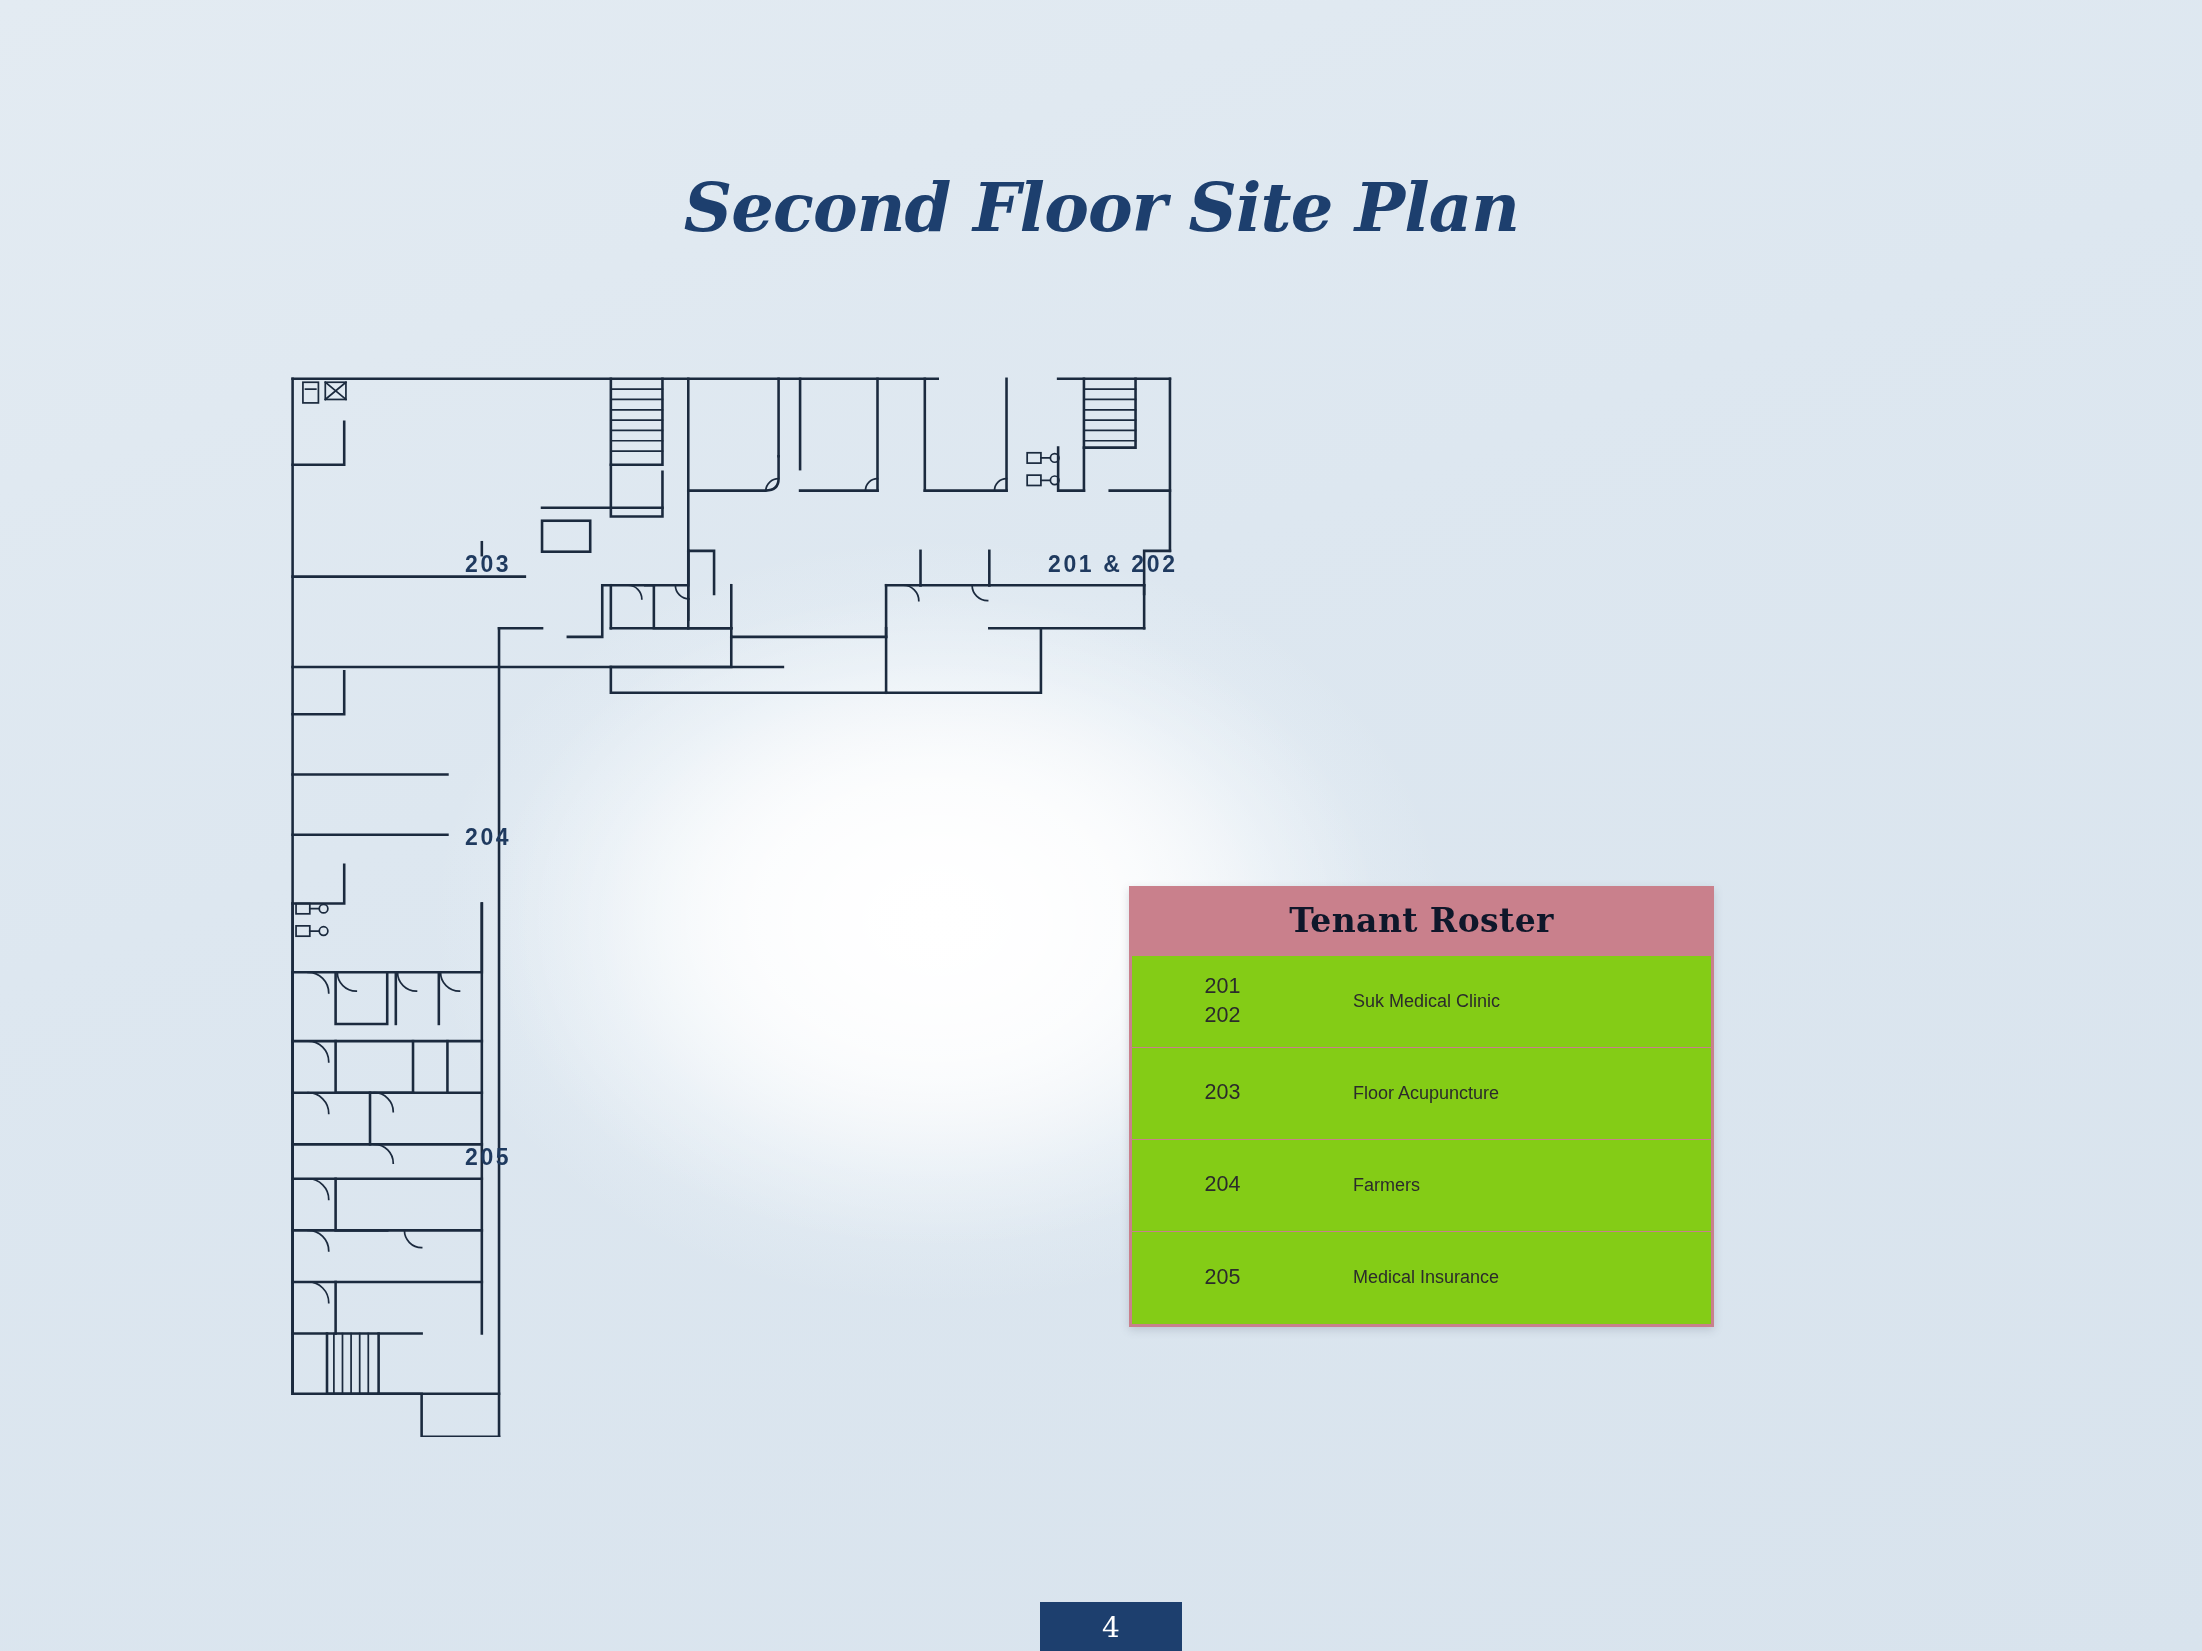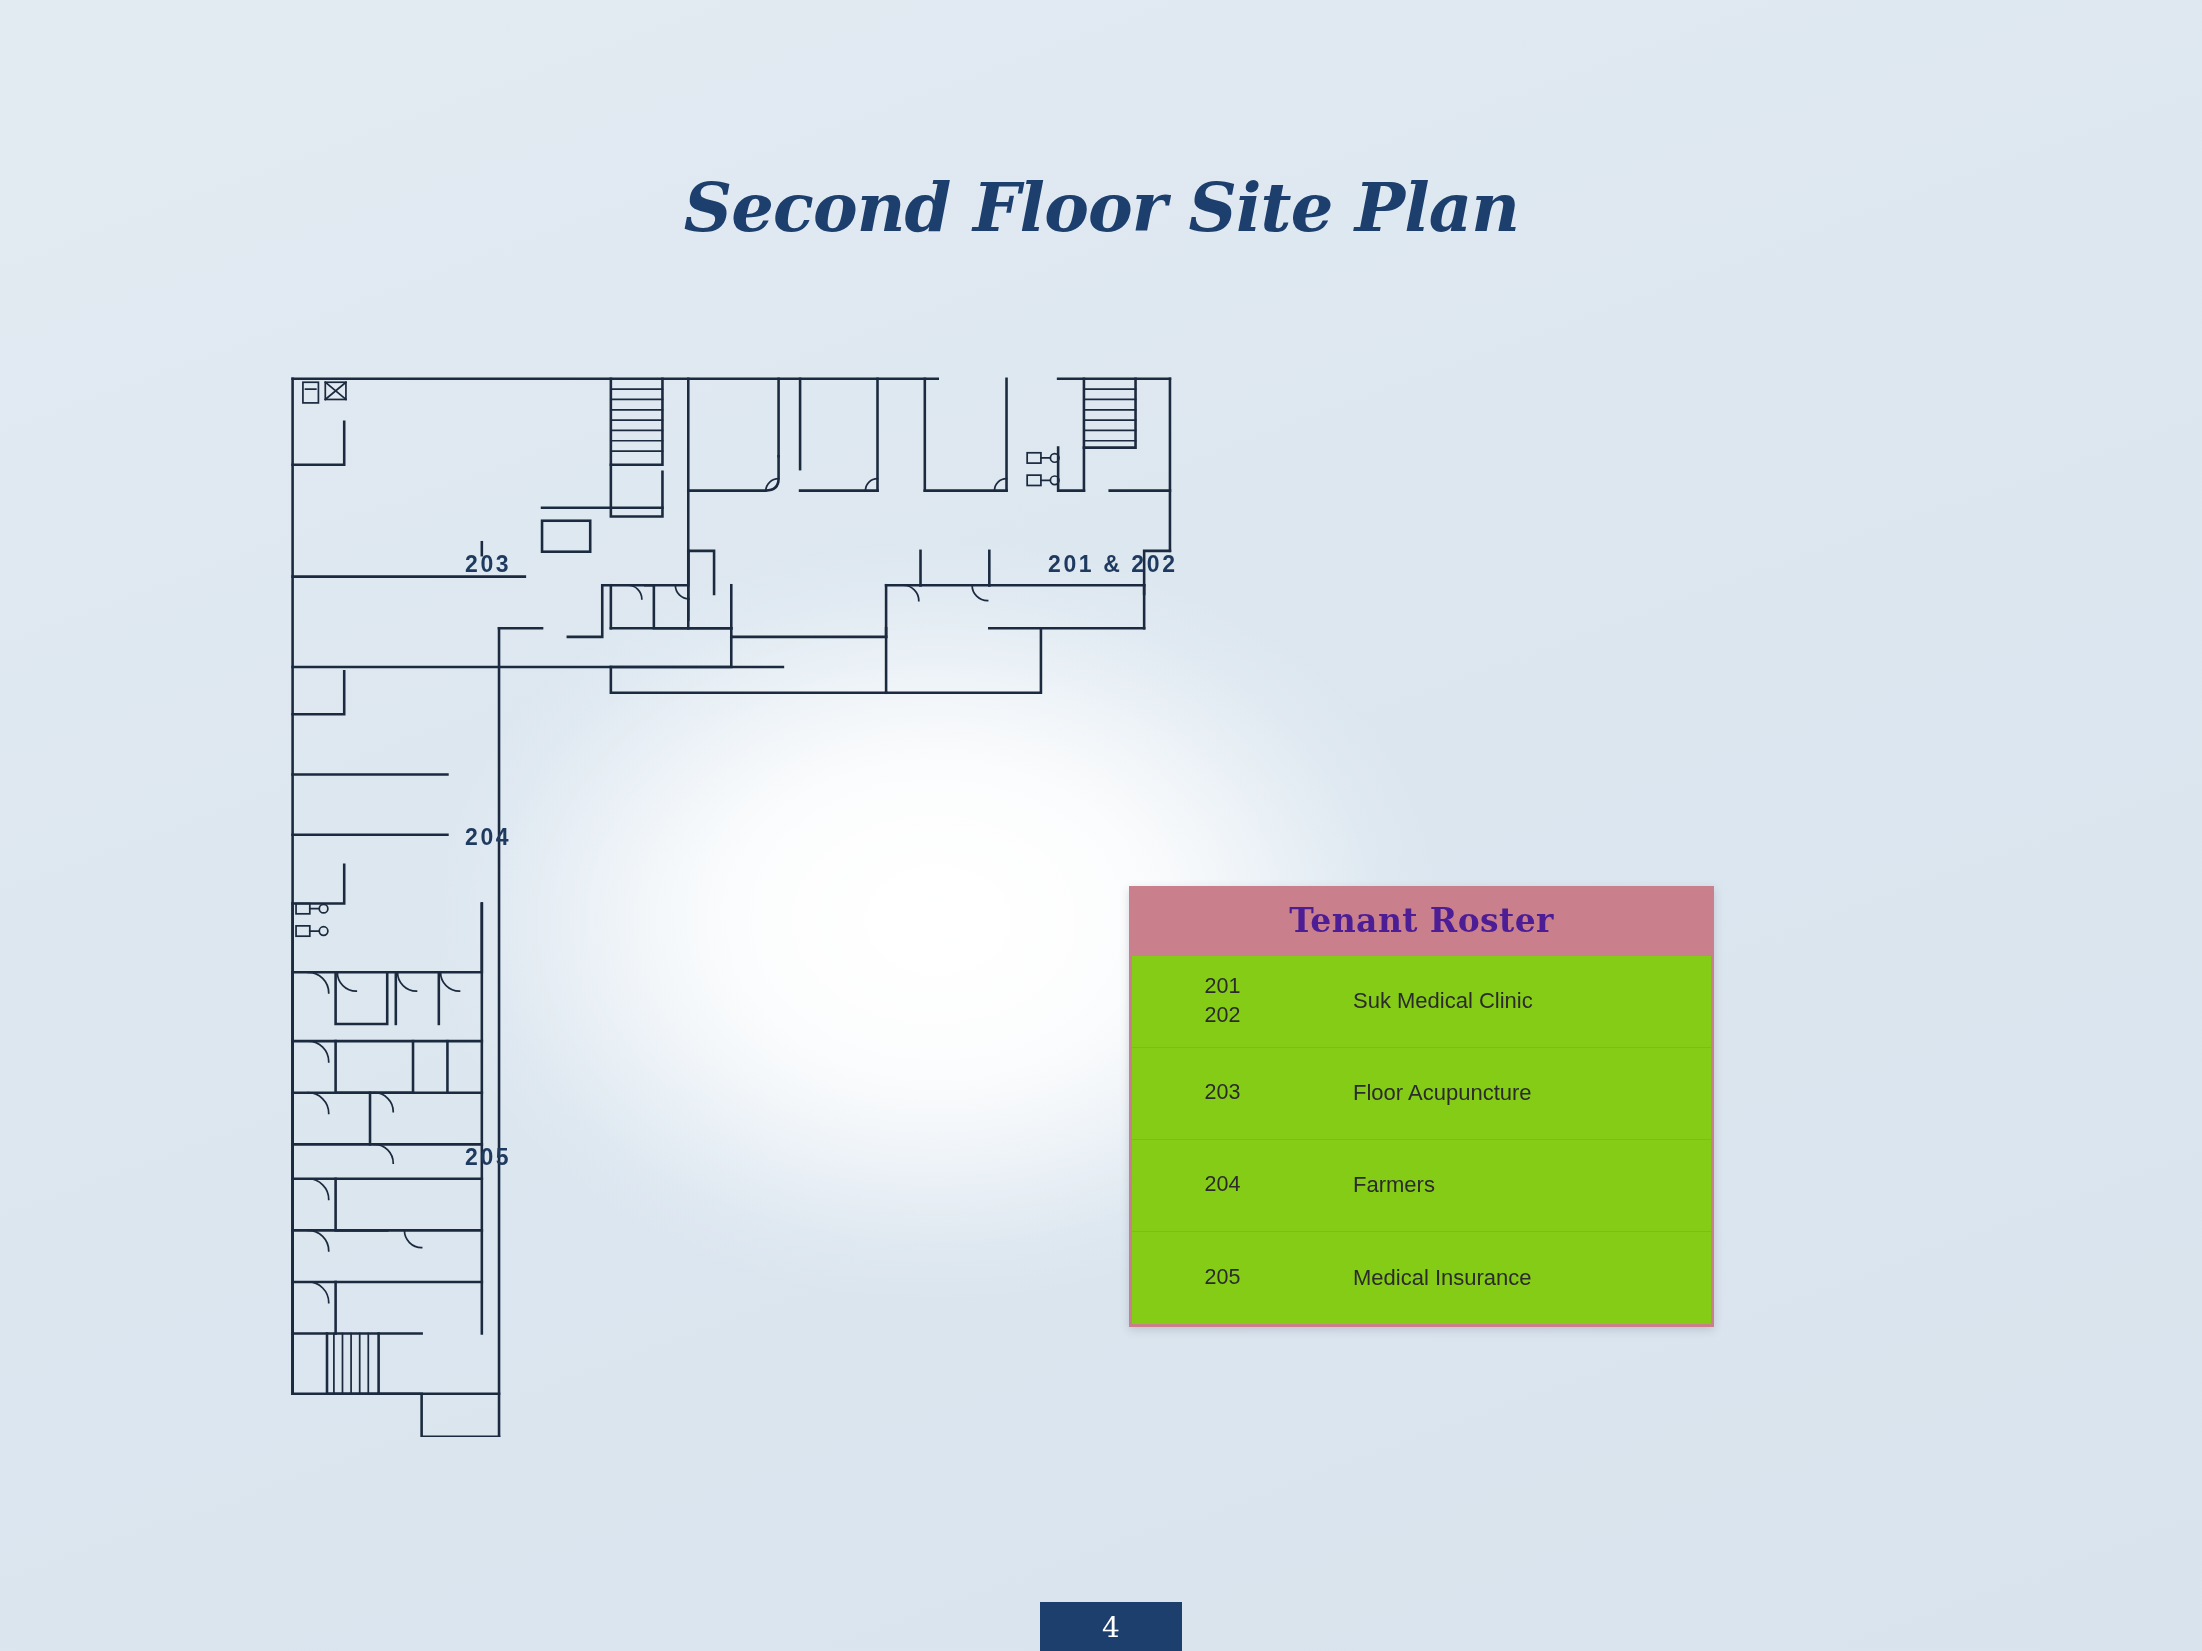--- a/index.html
+++ b/index.html
@@ -73,21 +73,21 @@
     position: absolute;
     left: 1129px;
     top: 886px;
     width: 585px;
     box-shadow: 0 2.6px 8.6px rgba(80,90,110,0.22);
     background: #fff;
     border: 3.4px solid #c9808c;
   }
   .roster-header {
     background: #c9808c;
-    color: #4c1d95;
+    color: #0f172a;
     text-align: center;
     font-family: "DejaVu Serif", serif;
     font-weight: bold;
     font-size: 33px;
     padding: 12px 0 15.5px 0;
     letter-spacing: 0.4px;
   }
   .roster-body { background: #84cc16; }
   .roster-row {
     display: flex;
@@ -99,21 +99,21 @@
   .cell-suite {
     width: 181px;
     text-align: center;
     font-size: 21.5px;
     color: #2b2b2b;
     line-height: 1.35;
     white-space: pre-line;
   }
   .cell-name {
     flex: 1;
-    font-size: 22px;
+    font-size: 18px;
     color: #2b2b2b;
     padding-left: 40px;
   }
 
   
   .page-tab {
     position: absolute;
     left: 1040px;
     top: 1602px;
     width: 142px;

